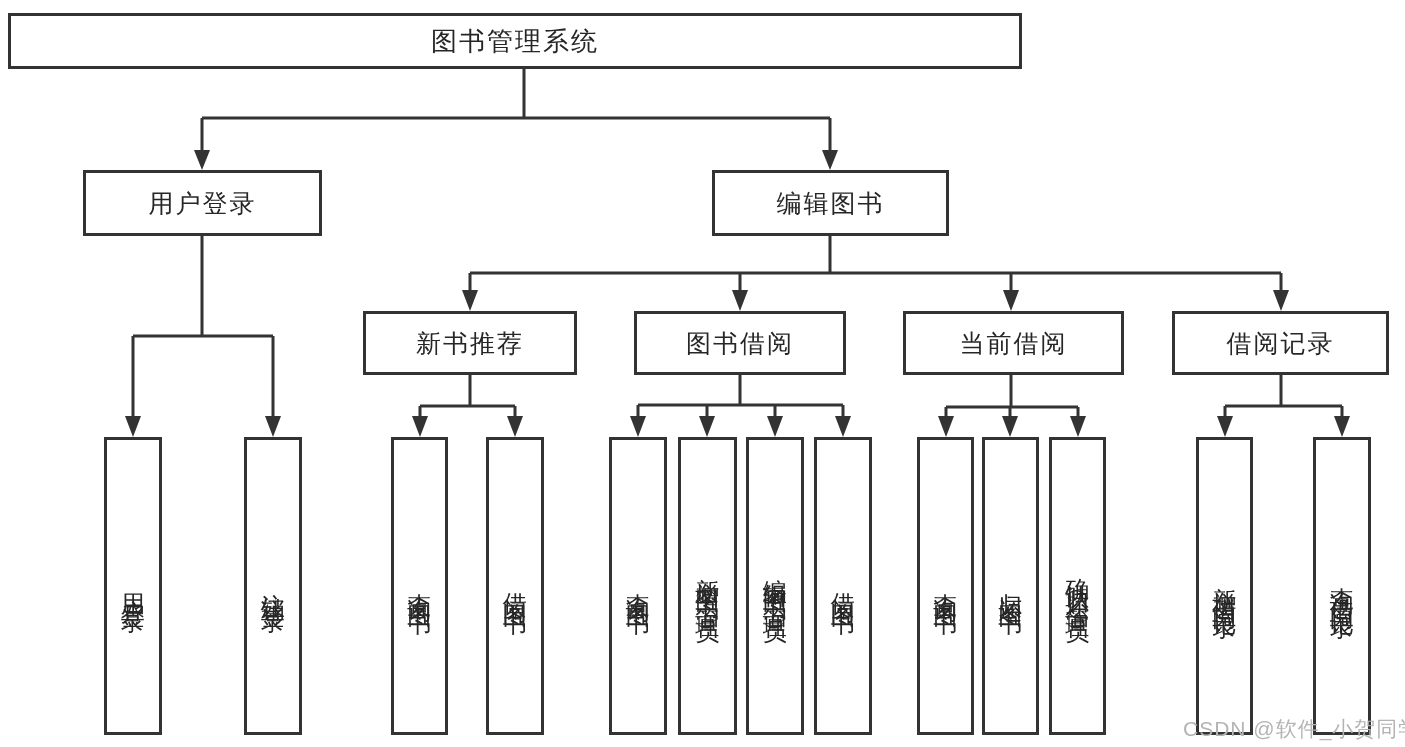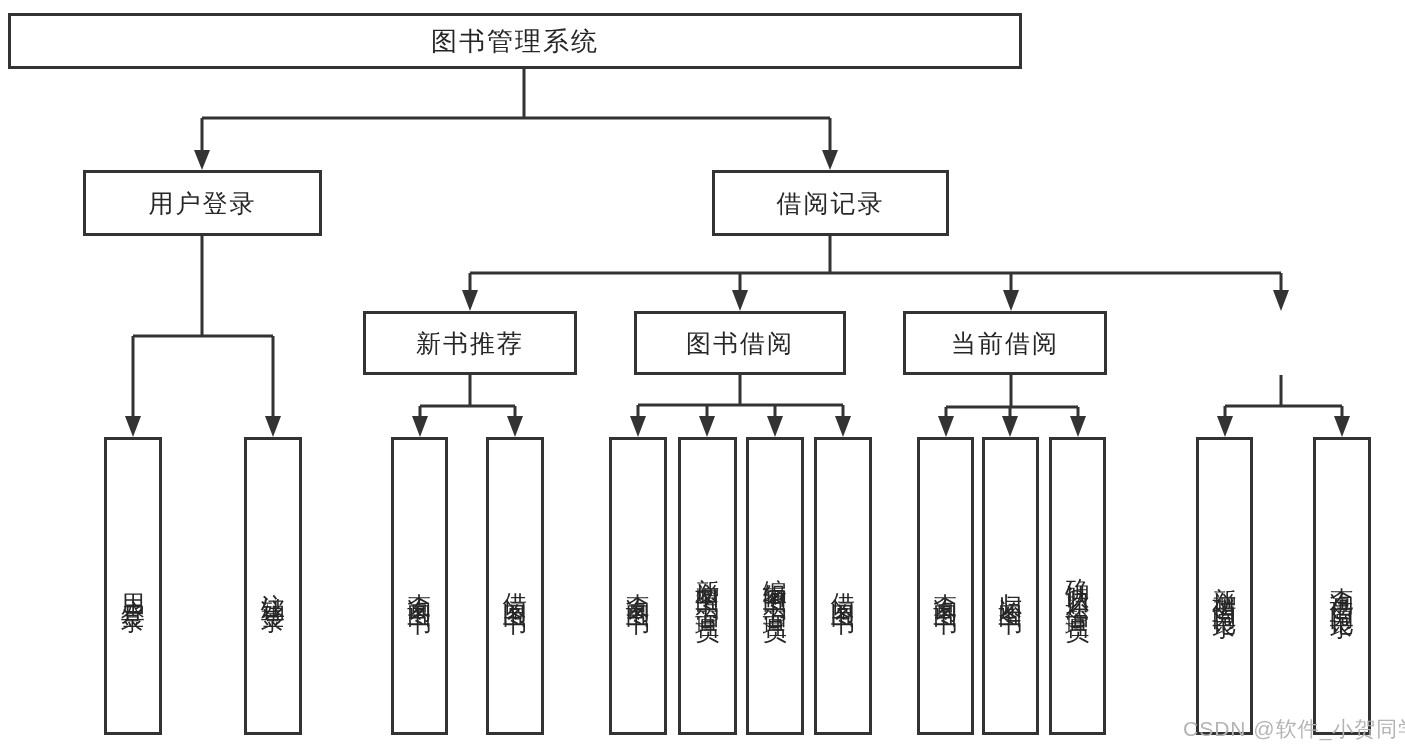--- a/index.html
+++ b/index.html
@@ -80,25 +80,26 @@
              M630 416 L646 416 L638 437 Z  M699 416 L715 416 L707 437 Z
              M767 416 L783 416 L775 437 Z  M835 416 L851 416 L843 437 Z
              M938 416 L954 416 L946 437 Z  M1002 416 L1018 416 L1010 437 Z
              M1070 416 L1086 416 L1078 437 Z
              M1217 416 L1233 416 L1225 437 Z  M1334 416 L1350 416 L1342 437 Z" fill="#333333" stroke="none"></path>
   </svg>
 
   <div class="node h root-box" style="left:8px; top:13px; width:1014px; height:56px;">图书管理系统</div>
 
   <div class="node h" style="left:83px; top:170px; width:239px; height:66px;">用户登录</div>
-  <div class="node h" style="left:712px; top:170px; width:237px; height:66px;">借阅记录</div>
+  <div class="node h" style="left:712px; top:170px; width:237px; height:66px;">编辑图书</div>
 
   <div class="node h" style="left:634px; top:311px; width:212px; height:64px;">图书借阅</div>
   <div class="node h" style="left:363px; top:311px; width:214px; height:64px;">新书推荐</div>
-  <div class="node h" style="left:903px; top:311px; width:204px; height:64px;">当前借阅</div>
+  <div class="node h" style="left:903px; top:311px; width:221px; height:64px;">当前借阅</div>
+  <div class="node h" style="left:1172px; top:311px; width:217px; height:64px;">借阅记录</div>
 
   <div class="node v" style="left:104px; top:437px; width:58px; height:298px;">用户登录</div>
   <div class="node v" style="left:244px; top:437px; width:58px; height:298px;">注销登录</div>
 
   <div class="node v" style="left:391px; top:437px; width:57px; height:298px;">查询图书</div>
   <div class="node v" style="left:486px; top:437px; width:58px; height:298px;">借阅图书</div>
 
   <div class="node v" style="left:609px; top:437px; width:58px; height:298px;">查询图书</div>
   <div class="node v" style="left:678px; top:437px; width:59px; height:298px;">新增图书（管理员）</div>
   <div class="node v" style="left:746px; top:437px; width:58px; height:298px;">编辑图书（管理员）</div>

